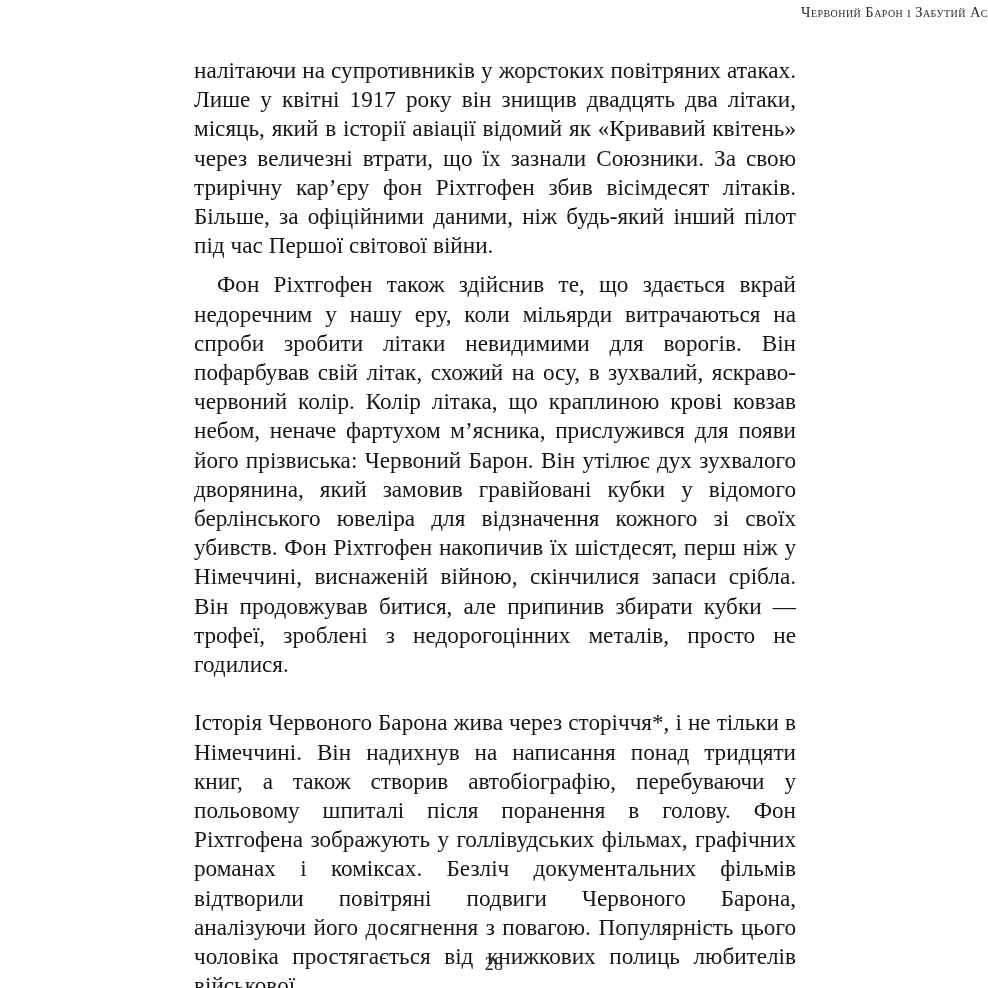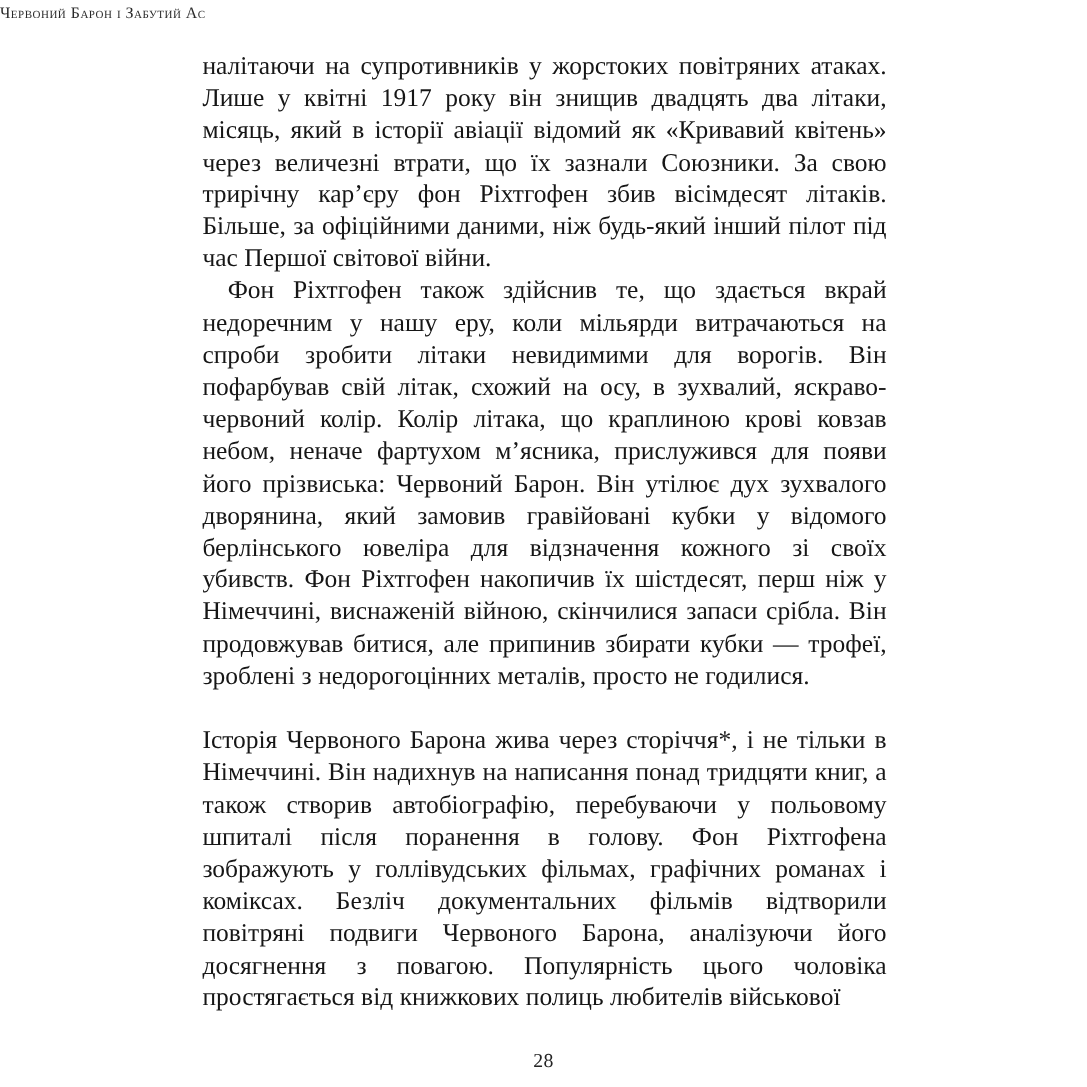--- a/index.html
+++ b/index.html
@@ -19,40 +19,40 @@
     color: #1a1a1a;
     box-sizing: border-box;
   }
 
   
   .running-head {
     position: absolute;
     top: 2px;
     left: 0;
     right: 0;
-    text-align: left;
+    text-align: right;
     font-family: "Liberation Serif", "DejaVu Serif", serif;
     font-size: 14.5px;
     font-variant: small-caps;
     letter-spacing: 0.45px;
     color: #2a2a2a;
     line-height: 20px;
     white-space: nowrap;
   }
 
   
   .textblock {
     position: absolute;
     left: 184px;
     top: 46px;
     width: 622px;
   }
 
   .para {
-    margin: 0;
+    margin: 10px;
     font-size: 23.2px;
     line-height: 29.2px;
     text-align: justify;
     text-justify: inter-word;
     color: #161616;
     -webkit-hyphens: none;
     hyphens: none;
     word-spacing: 0.1px;
   }
 

